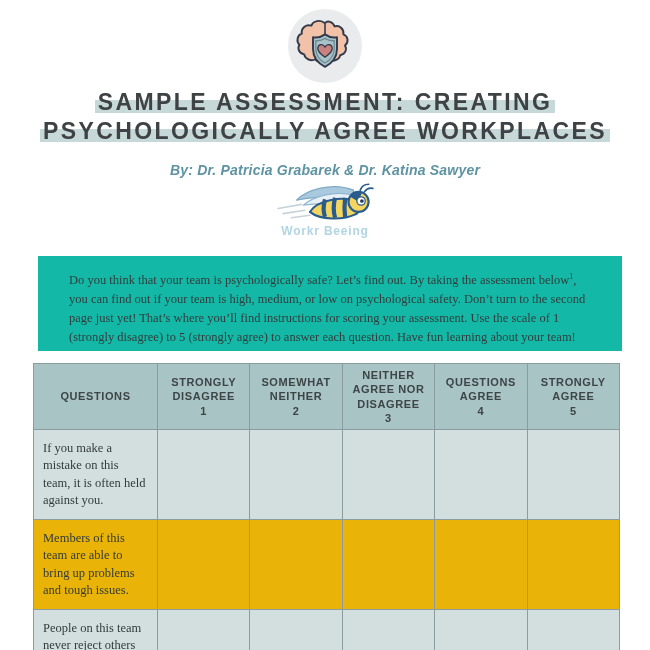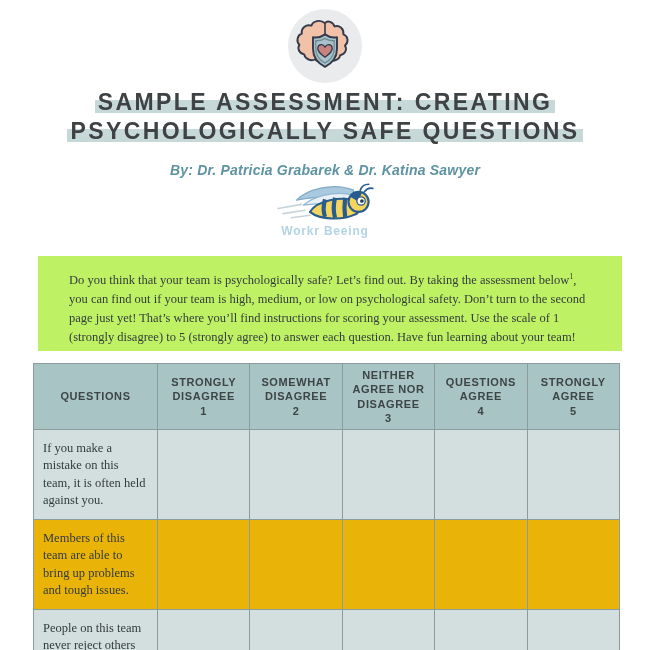--- a/index.html
+++ b/index.html
@@ -16,21 +16,21 @@
     font-size:23px;line-height:29px;letter-spacing:2.4px;color:#3e4244;}
   .hl{background:linear-gradient(#c6d9d8,#c6d9d8) no-repeat 0 88%/100% 13px;
     padding:0 3px;}
   
   .byline{margin-top:16px;text-align:center;font-style:italic;font-weight:bold;
     font-size:14px;color:#5e93a2;letter-spacing:0.2px;}
   .bee-wrap{display:flex;justify-content:center;margin-top:2px;}
   .brand{margin-top:-2px;text-align:center;font-size:12px;font-weight:bold;
     color:#b2d5e3;letter-spacing:0.8px;}
   
-  .intro{margin:18px 0 0 38px;width:584px;height:95px;background:#bef264;
+  .intro{margin:18px 0 0 38px;width:584px;height:95px;background:#14b8a6;
     box-sizing:border-box;padding:15px 31px 8px 31px;}
   .intro p{margin:0;font-family:"Liberation Serif",serif;font-size:12.5px;
     line-height:1.52;color:#333c3c;}
   .intro sup{font-size:8px;}
   
   table.assess{margin:12px 0 0 33px;width:587px;border-collapse:collapse;
     table-layout:fixed;}
   table.assess col.qcol{width:124px;}
   table.assess th,table.assess td{border:1px solid #8b9c9f;box-sizing:border-box;}
   table.assess th{background:#a9c4c4;color:#3d4547;font-size:11px;
@@ -57,21 +57,21 @@
           <path d="M40,28 C45,31.5 51,32.5 55,31.5 L55,46 C55,57 48,64.5 40,68.5 C32,64.5 25,57 25,46 L25,31.5 C29,32.5 35,31.5 40,28 Z" fill="#a9c2ca" stroke="#333a4b" stroke-width="2.4" stroke-linejoin="round"></path>
           <path d="M40,33 C44,35.5 48,36.3 51.5,35.8 L51.5,46 C51.5,54.5 46.5,60.3 40,63.8 C33.5,60.3 28.5,54.5 28.5,46 L28.5,35.8 C32,36.3 36,35.5 40,33 Z" fill="none" stroke="#6b8a92" stroke-width="1.6"></path>
           <path d="M40,44 C38,39.5 31.8,39.8 31,45 C30.3,49.5 35,53 40,56.5 C45,53 49.7,49.5 49,45 C48.2,39.8 42,39.5 40,44 Z" fill="#c8827f" stroke="#333a4b" stroke-width="1.6" stroke-linejoin="round"></path>
         </svg>
       </span>
     </div>
   </div>
 
   <h1 class="title">
     <span class="hl">SAMPLE ASSESSMENT: CREATING</span><br>
-    <span class="hl">PSYCHOLOGICALLY SAFE QUESTIONS</span>
+    <span class="hl">PSYCHOLOGICALLY AGREE WORKPLACES</span>
   </h1>
 
   <div class="byline">By: Dr. Patricia Grabarek &amp; Dr. Katina Sawyer</div>
 
   <div class="bee-wrap">
     <span>
       <svg width="104" height="42" viewBox="0 0 124 50">
         <g stroke="#c7d3d9" stroke-width="2" stroke-linecap="round">
           <line x1="6" y1="34" x2="34" y2="29"></line>
           <line x1="12" y1="40" x2="38" y2="36"></line>
@@ -106,21 +106,21 @@
         <col>
         <col>
         <col>
         <col>
         <col>
     </colgroup>
     <thead>
       <tr>
         <th><span>QUESTIONS</span></th>
         <th><span>STRONGLY DISAGREE</span><div class="num">1</div></th>
-        <th><span>SOMEWHAT DISAGREE</span><div class="num">2</div></th>
+        <th><span>SOMEWHAT NEITHER</span><div class="num">2</div></th>
         <th><span>NEITHER AGREE NOR DISAGREE</span><div class="num">3</div></th>
         <th><span>QUESTIONS AGREE</span><div class="num">4</div></th>
         <th><span>STRONGLY AGREE</span><div class="num">5</div></th>
       </tr>
     </thead>
     <tbody>
       <tr class="odd r1">
         <td class="qcell">If you make a mistake on this team, it is often held against you.</td>
         <td></td>
         <td></td>

